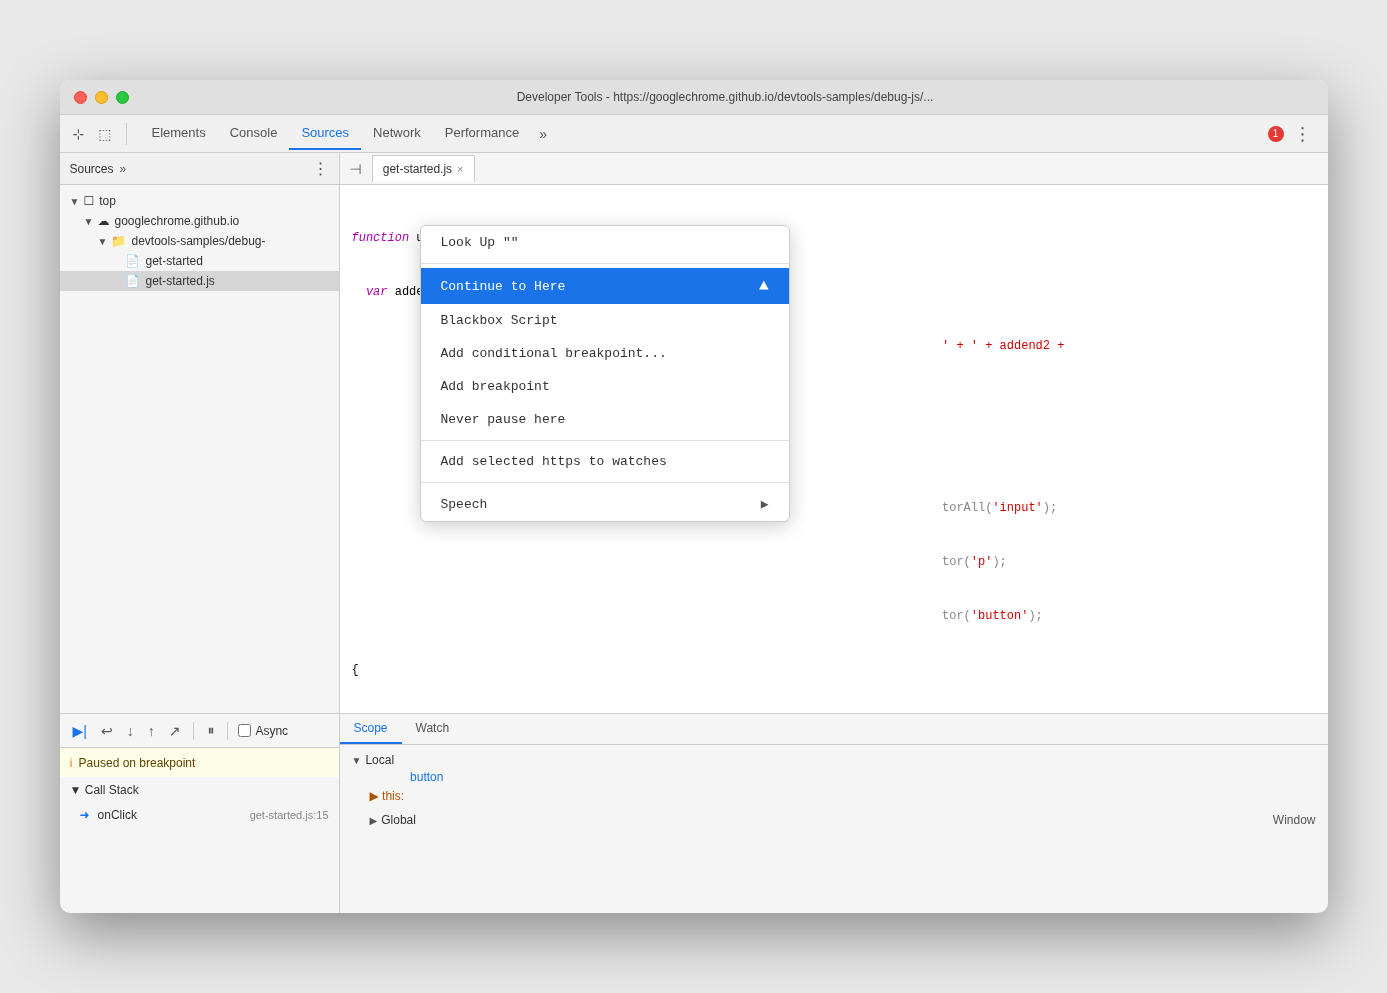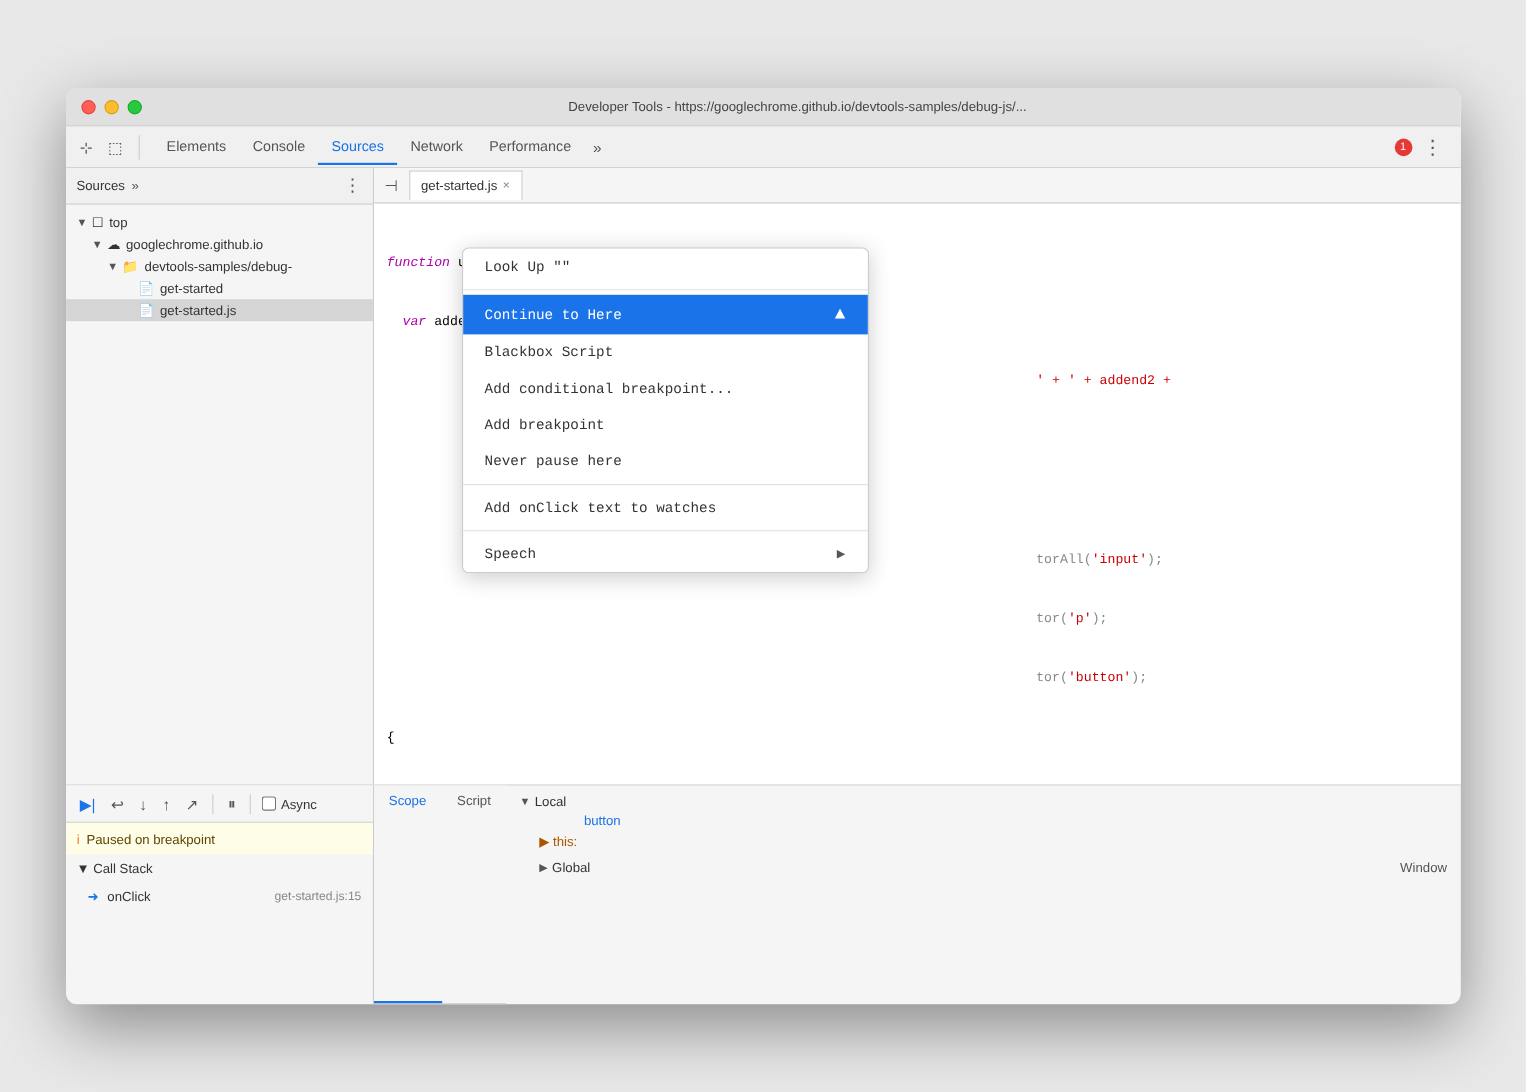--- a/index.html
+++ b/index.html
@@ -317,20 +317,21 @@
       font-size: 12px;
       color: #333;
     }
     .call-stack-item .arrow-icon { color: #1a73e8; margin-right: 8px; }
     .call-stack-func { flex: 1; }
     .call-stack-loc { color: #888; font-size: 11px; }
 
     .bottom-right {
       flex: 1;
       display: flex;
+      flex-direction: column;
     }
     .scope-tabs {
       display: flex;
       border-bottom: 1px solid #ccc;
       background: #f5f5f5;
     }
     .scope-tab {
       padding: 7px 14px;
       font-size: 12px;
       color: #555;
@@ -461,21 +462,21 @@
             <span>Add conditional breakpoint...</span>
           </div>
           <div class="ctx-item">
             <span>Add breakpoint</span>
           </div>
           <div class="ctx-item">
             <span>Never pause here</span>
           </div>
           <div class="ctx-divider"></div>
           <div class="ctx-item">
-            <span>Add onClick text to watches</span>
+            <span>Add selected https to watches</span>
           </div>
           <div class="ctx-divider"></div>
           <div class="ctx-item">
             <span>Speech</span>
             <span class="ctx-arrow">▶</span>
           </div>
         </div>
       </div>
     </div>
   </div>
@@ -507,21 +508,21 @@
       <div class="call-stack-item">
         <span class="arrow-icon">➜</span>
         <span class="call-stack-func">onClick</span>
         <span class="call-stack-loc">get-started.js:15</span>
       </div>
     </div>
 
     <div class="bottom-right">
       <div class="scope-tabs">
         <div class="scope-tab active">Scope</div>
-        <div class="scope-tab">Script</div>
+        <div class="scope-tab">Watch</div>
       </div>
       <div class="scope-content">
         <div class="scope-group">
           <div class="scope-label">
             <span class="scope-arrow">▼</span>
             <span>Local</span>
           </div>
           <div class="scope-prop">
             <span class="prop-key">▶ this:</span>
             <span class="prop-val">button</span>

